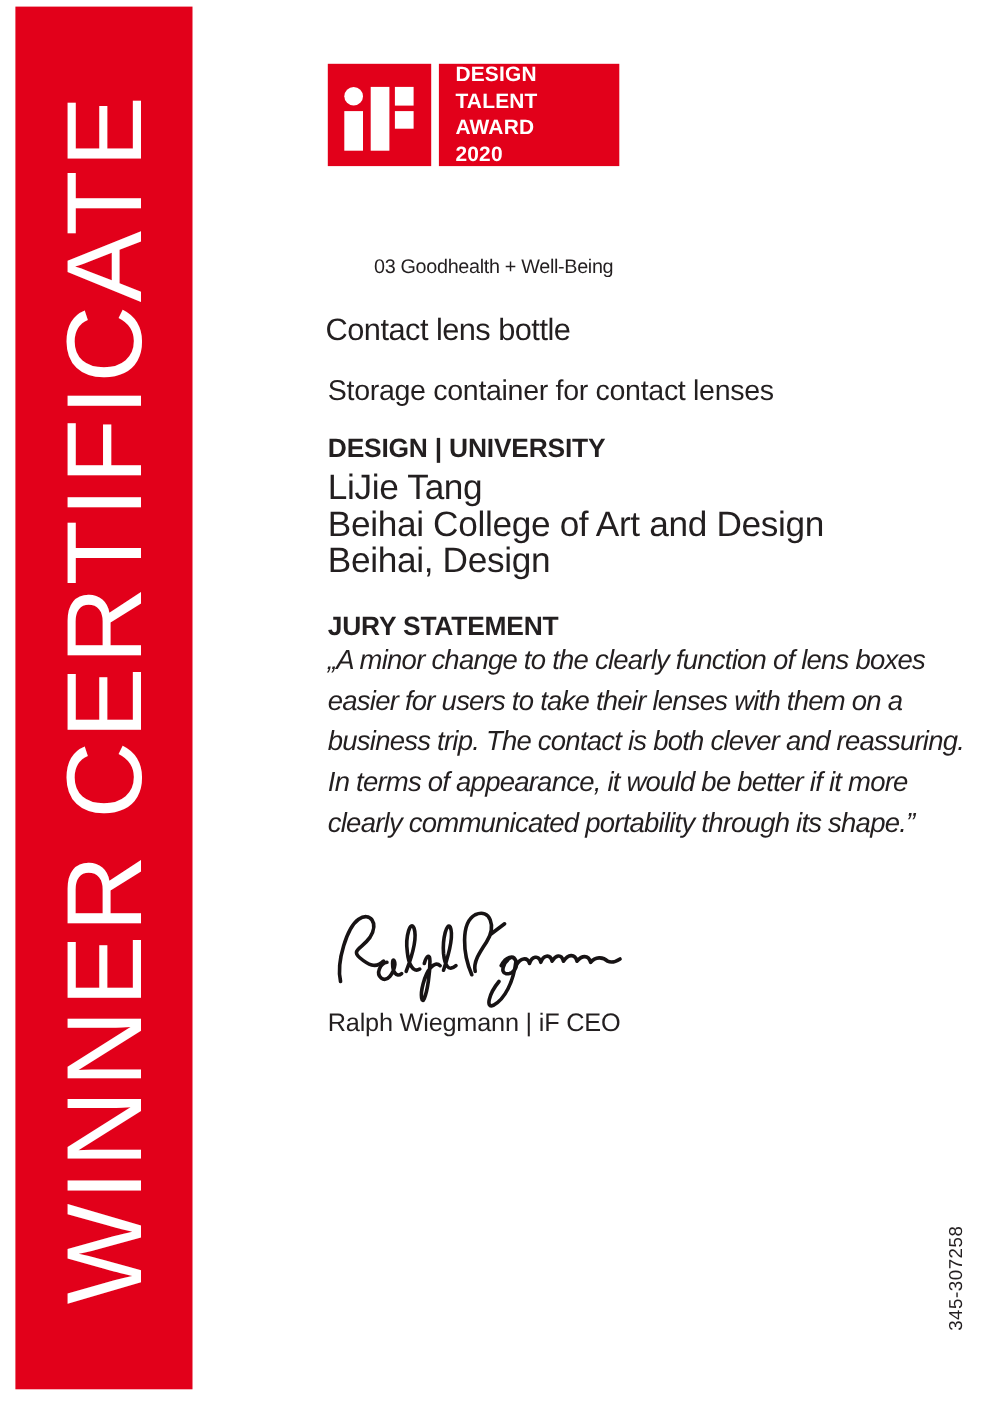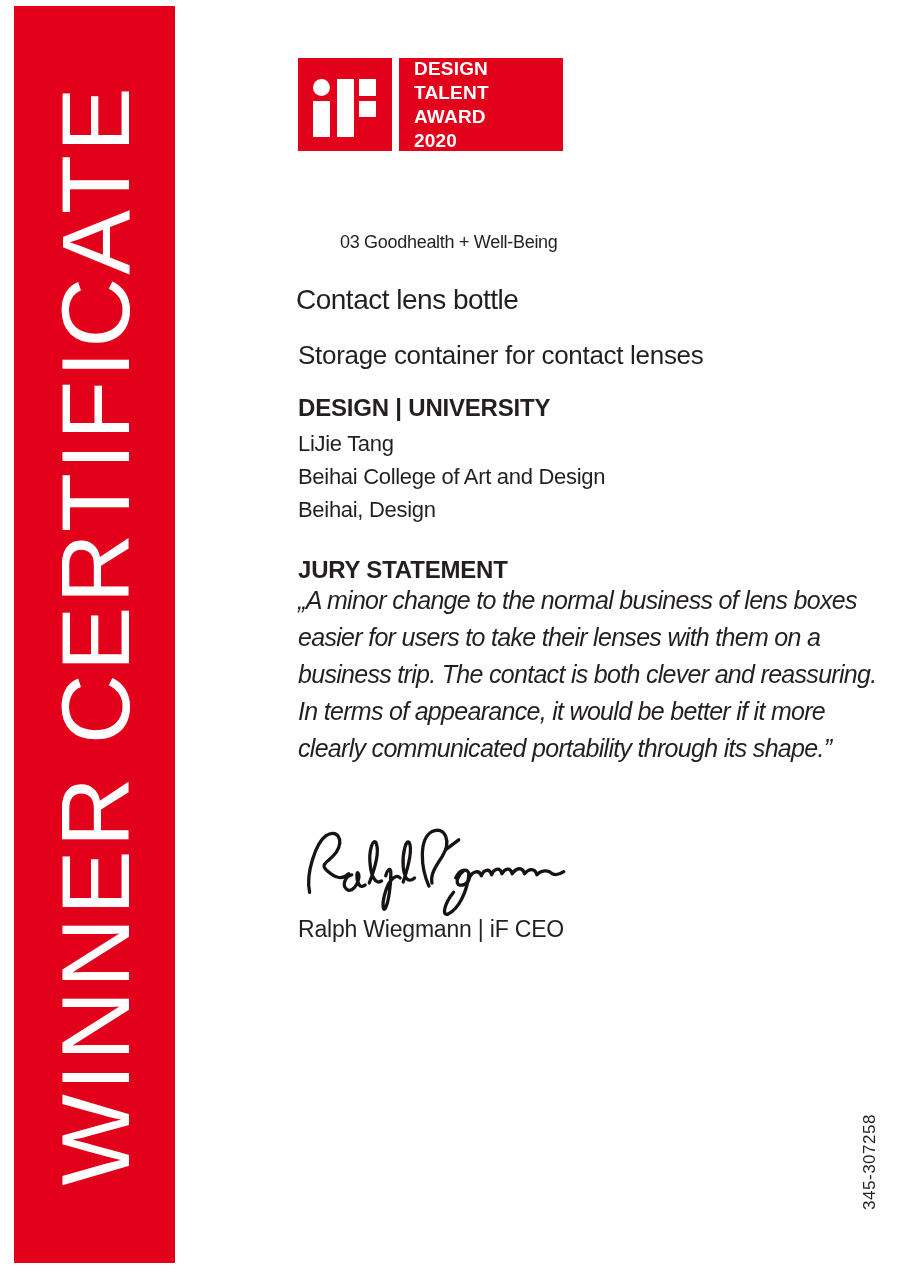--- a/index.html
+++ b/index.html
@@ -55,21 +55,21 @@
   }
   .sec-head {
     position:absolute; left:298px;
     font-size:24px; font-weight:700; letter-spacing:-0.2px; white-space:nowrap;
   }
   .design-head { top:394px; }
   .jury-head   { top:556px;text-align:right; }
 
   .contact-lines {
     position:absolute; left:298px; top:427px;
-    font-size:22px; line-height:33px; letter-spacing:-0.3px; white-space:nowrap;
+    font-size:32px; line-height:33px; letter-spacing:-0.3px; white-space:nowrap;
   }
   .jury-lines {
     position:absolute; left:298px; top:582px;
     font-size:25px; font-style:italic; line-height:37px;
     letter-spacing:-0.7px; white-space:nowrap;
   }
 
   
   .signature {
     position:absolute; left:292px; top:810px; width:280px; height:108px;
@@ -119,21 +119,21 @@
 
   <div class="sec-head design-head">DESIGN | UNIVERSITY</div>
   <div class="contact-lines">
     <div>LiJie Tang</div>
     <div>Beihai College of Art and Design</div>
     <div>Beihai, Design</div>
   </div>
 
   <div class="sec-head jury-head">JURY STATEMENT</div>
   <div class="jury-lines">
-    <div>„A minor change to the normal business of lens boxes</div>
+    <div>„A minor change to the clearly function of lens boxes</div>
     <div>easier for users to take their lenses with them on a</div>
     <div>business trip. The contact is both clever and reassuring.</div>
     <div>In terms of appearance, it would be better if it more</div>
     <div>clearly communicated portability through its shape.”</div>
   </div>
 
   <svg class="signature" viewBox="0 0 270 105" fill="none" stroke="#171314" stroke-width="3.2" stroke-linecap="round" stroke-linejoin="round">
     <path d="M16,80 C12,62 22,32 32,25 C42,18 50,28 42,41 C35,51 25,52 33,59 C40,65 47,69 54,62"></path>
     <path d="M57,63 C51,64 47,73 52,77 C57,81 63,73 64,65 C64,61 62,59 62,64 C62,71 65,77 70,73"></path>
     <path d="M74,71 C79,58 84,42 81,33 C78,25 73,40 75,54 C76,64 80,73 86,69"></path>

